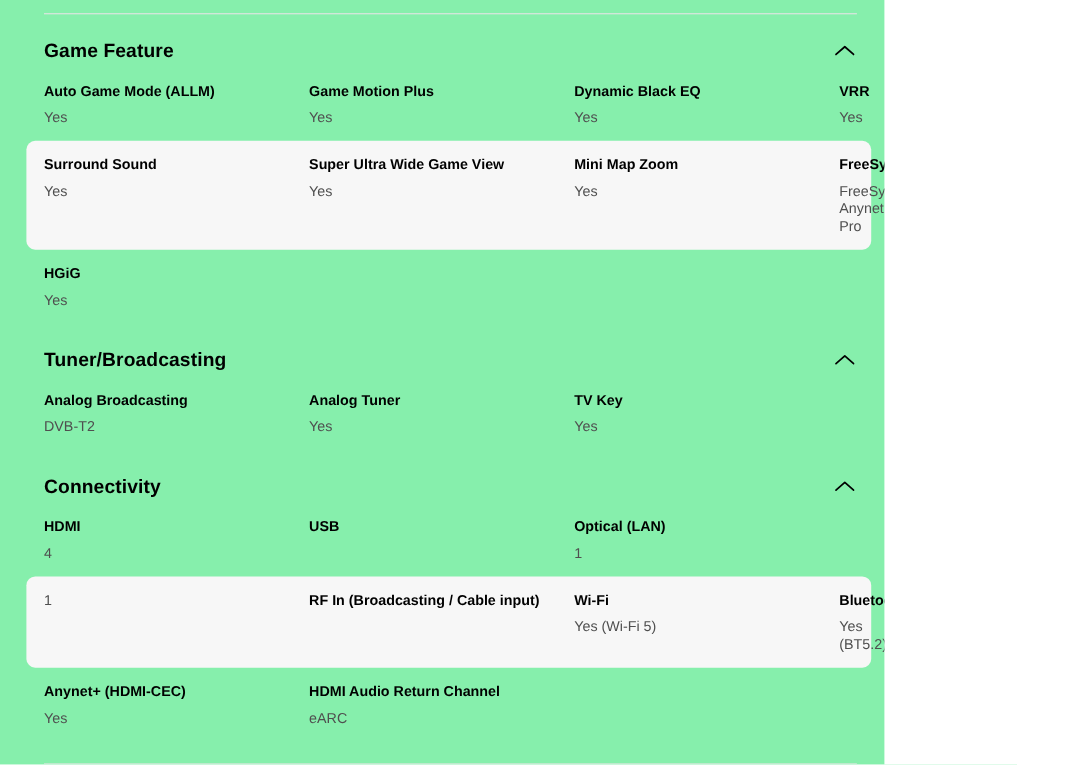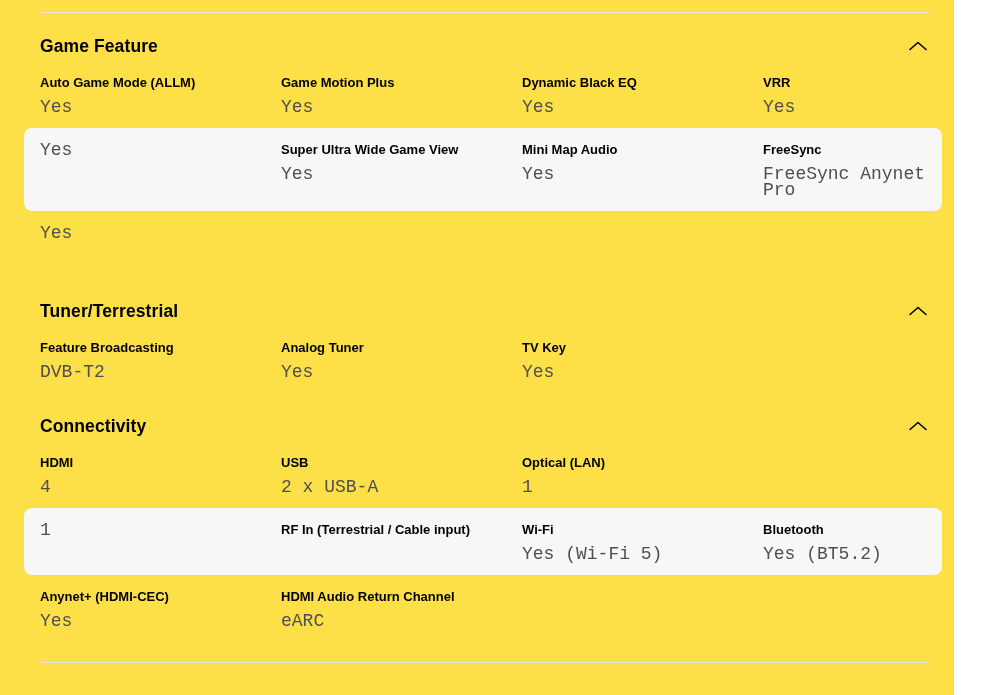--- a/index.html
+++ b/index.html
@@ -2,23 +2,23 @@
 <html><head>
 <meta charset="utf-8">
 <style>
   html, body {
     margin: 0;
     padding: 0;
     background: #ffffff;
     font-family: "Liberation Sans", "DejaVu Sans", sans-serif;
   }
   .page {
-    width: 954px;
+    width: 804px;
     height: 695px;
-    background: #fde047;
+    background: #86efac;
     overflow: hidden;
     position: relative;
   }
   .divider {
     border: none;
     border-top: 1px solid #e4e4e4;
     margin: 0 25px 0 40px;
     height: 0;
   }
   .divider.top { margin-top: 12px; }
@@ -65,25 +65,24 @@
     gap: 8px;
     padding-right: 14px;
   }
   .spec-label {
     font-size: 13px;
     line-height: 16px;
     font-weight: 700;
     color: #000000;
   }
   .spec-value {
-    font-size: 18px;
+    font-size: 13px;
     line-height: 16px;
     font-weight: 400;
     color: #4f4f4f;
-    font-family: Liberation Mono, monospace;
   }
 </style>
 </head>
 <body>
 
 <div class="page">
   <hr class="divider top">
   <main id="sections-root">
   <section class="spec-section">
     <div class="section-header">
@@ -114,62 +113,64 @@
   </div>
 
   <div class="spec-item">
     <span class="spec-label">VRR</span>
     <span class="spec-value">Yes</span>
   </div>
 </div>
 
   <div class="spec-row shaded">
   <div class="spec-item">
+    <span class="spec-label">Surround Sound</span>
     <span class="spec-value">Yes</span>
   </div>
 
   <div class="spec-item">
     <span class="spec-label">Super Ultra Wide Game View</span>
     <span class="spec-value">Yes</span>
   </div>
 
   <div class="spec-item">
-    <span class="spec-label">Mini Map Audio</span>
+    <span class="spec-label">Mini Map Zoom</span>
     <span class="spec-value">Yes</span>
   </div>
 
   <div class="spec-item">
     <span class="spec-label">FreeSync</span>
     <span class="spec-value">FreeSync Anynet Pro</span>
   </div>
 </div>
 
   <div class="spec-row">
   <div class="spec-item">
+    <span class="spec-label">HGiG</span>
     <span class="spec-value">Yes</span>
   </div>
 </div>
 </div>
   </section>
 
   <section class="spec-section">
     <div class="section-header">
-      <span class="section-title">Tuner/Terrestrial</span>
+      <span class="section-title">Tuner/Broadcasting</span>
       <button class="collapse-btn">
         <span style="display:flex;">
           <svg width="18" height="10" viewBox="0 0 18 10">
             <polyline points="1,8.5 9,1.5 17,8.5" fill="none" stroke="#000000" stroke-width="1.6" stroke-linecap="round" stroke-linejoin="round"></polyline>
           </svg>
         </span>
       </button>
     </div>
     <div class="rows">
   <div class="spec-row">
   <div class="spec-item">
-    <span class="spec-label">Feature Broadcasting</span>
+    <span class="spec-label">Analog Broadcasting</span>
     <span class="spec-value">DVB-T2</span>
   </div>
 
   <div class="spec-item">
     <span class="spec-label">Analog Tuner</span>
     <span class="spec-value">Yes</span>
   </div>
 
   <div class="spec-item">
     <span class="spec-label">TV Key</span>
@@ -192,37 +193,36 @@
     </div>
     <div class="rows">
   <div class="spec-row">
   <div class="spec-item">
     <span class="spec-label">HDMI</span>
     <span class="spec-value">4</span>
   </div>
 
   <div class="spec-item">
     <span class="spec-label">USB</span>
-    <span class="spec-value">2 x USB-A</span>
   </div>
 
 
   <div class="spec-item">
     <span class="spec-label">Optical (LAN)</span>
     <span class="spec-value">1</span>
   </div>
 </div>
 
   <div class="spec-row shaded">
   <div class="spec-item">
     <span class="spec-value">1</span>
   </div>
 
   <div class="spec-item">
-    <span class="spec-label">RF In (Terrestrial / Cable input)</span>
+    <span class="spec-label">RF In (Broadcasting / Cable input)</span>
   </div>
 
   <div class="spec-item">
     <span class="spec-label">Wi-Fi</span>
     <span class="spec-value">Yes (Wi-Fi 5)</span>
   </div>
 
   <div class="spec-item">
     <span class="spec-label">Bluetooth</span>
     <span class="spec-value">Yes (BT5.2)</span>

